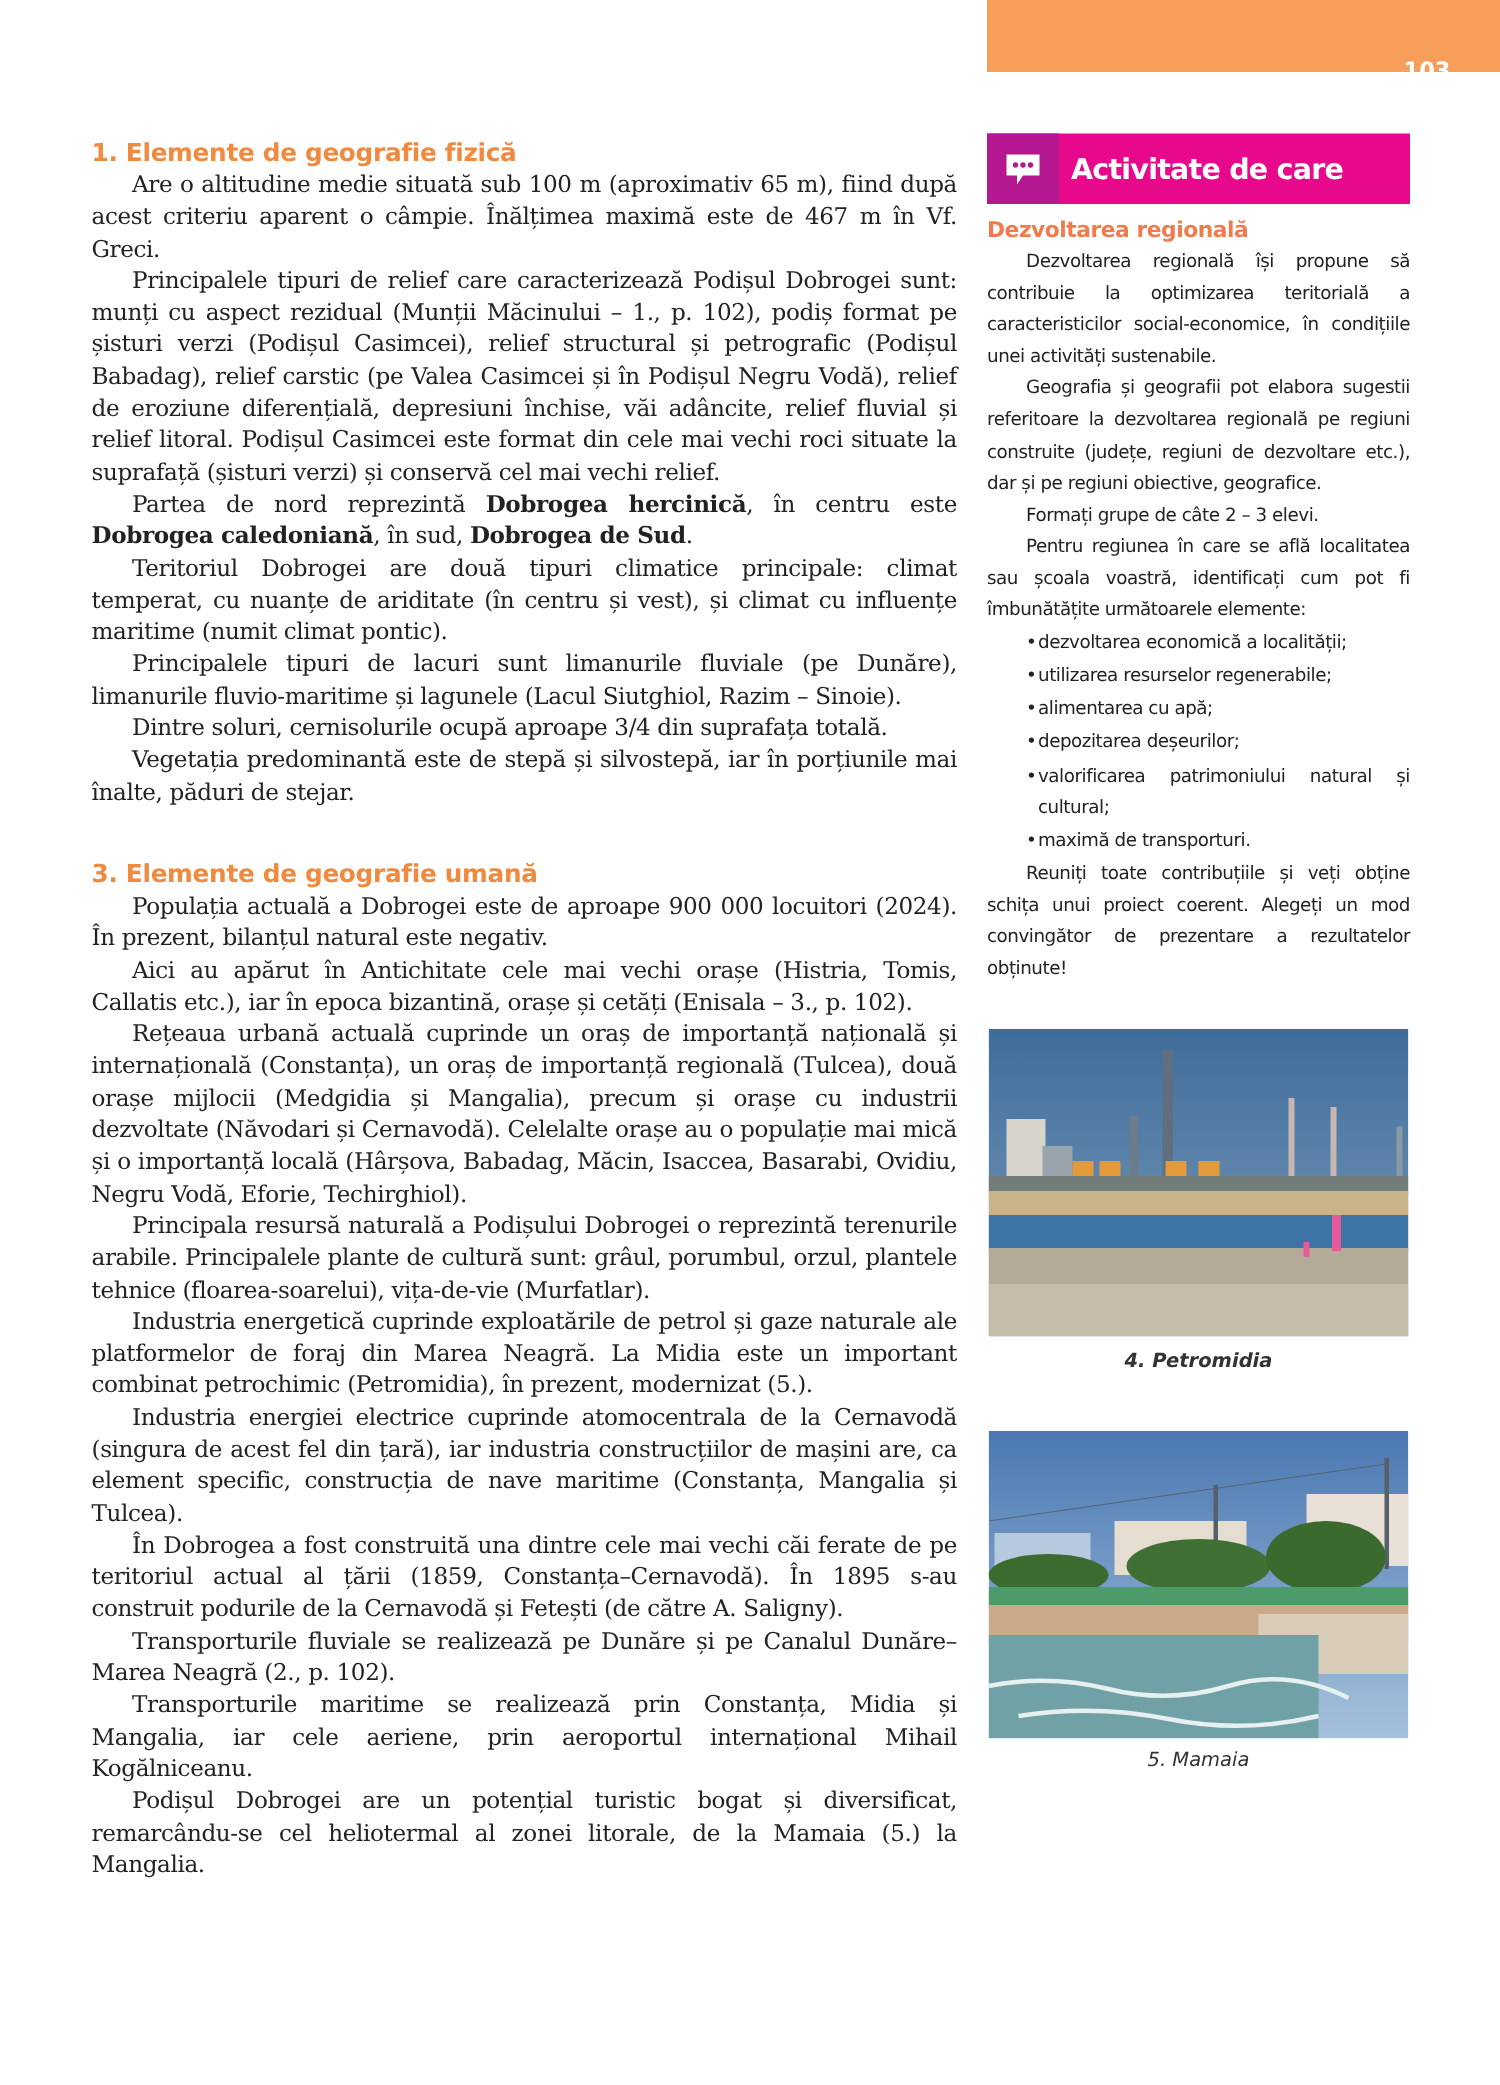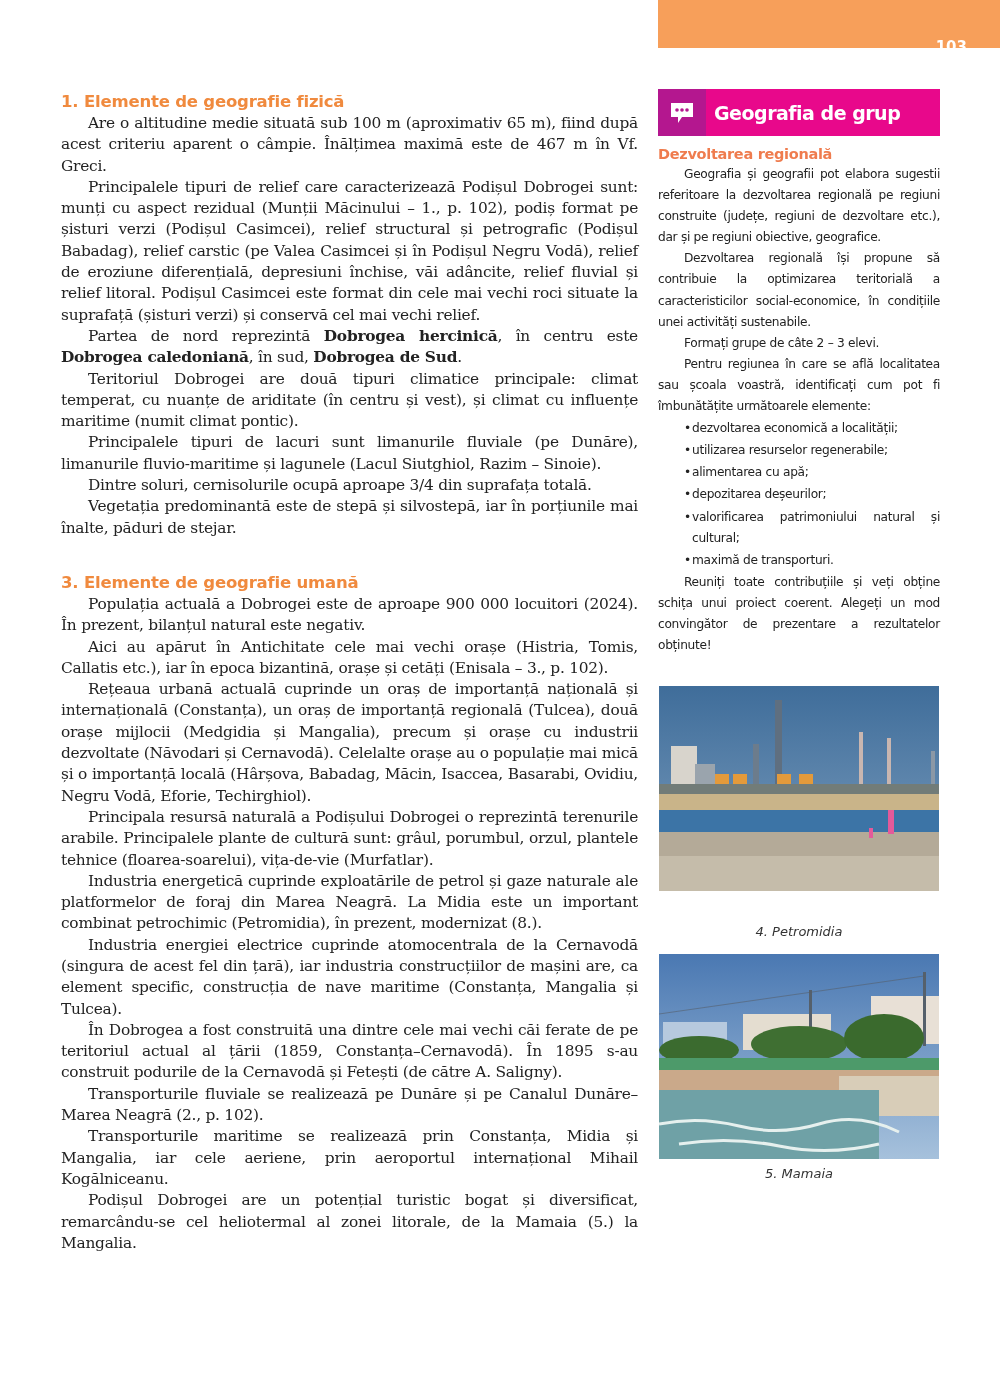--- a/index.html
+++ b/index.html
@@ -71,44 +71,44 @@
   <p class="para">Teritoriul Dobrogei are două tipuri climatice principale: climat temperat, cu nuanțe de ariditate (în centru și vest), și climat cu influențe maritime (numit climat pontic).</p>
   <p class="para">Principalele tipuri de lacuri sunt limanurile fluviale (pe Dunăre), limanurile fluvio-maritime și lagunele (Lacul Siutghiol, Razim – Sinoie).</p>
   <p class="para">Dintre soluri, cernisolurile ocupă aproape 3/4 din suprafața totală.</p>
   <p class="para">Vegetația predominantă este de stepă și silvostepă, iar în porțiunile mai înalte, păduri de stejar.</p>
 
   <h2 class="section-title second">3. Elemente de geografie umană</h2>
   <p class="para">Populația actuală a Dobrogei este de aproape 900 000 locuitori (2024). În prezent, bilanțul natural este negativ.</p>
   <p class="para">Aici au apărut în Antichitate cele mai vechi orașe (Histria, Tomis, Callatis etc.), iar în epoca bizantină, orașe și cetăți (Enisala – 3., p. 102).</p>
   <p class="para">Rețeaua urbană actuală cuprinde un oraș de importanță națională și internațională (Constanța), un oraș de importanță regională (Tulcea), două orașe mijlocii (Medgidia și Mangalia), precum și orașe cu industrii dezvoltate (Năvodari și Cernavodă). Celelalte orașe au o populație mai mică și o importanță locală (Hârșova, Babadag, Măcin, Isaccea, Basarabi, Ovidiu, Negru Vodă, Eforie, Techirghiol).</p>
   <p class="para">Principala resursă naturală a Podișului Dobrogei o reprezintă terenurile arabile. Principalele plante de cultură sunt: grâul, porumbul, orzul, plantele tehnice (floarea-soarelui), vița-de-vie (Murfatlar).</p>
-  <p class="para">Industria energetică cuprinde exploatările de petrol și gaze naturale ale platformelor de foraj din Marea Neagră. La Midia este un important combinat petrochimic (Petromidia), în prezent, modernizat (8.).</p>
+  <p class="para">Industria energetică cuprinde exploatările de petrol și gaze naturale ale platformelor de foraj din Marea Neagră. La Midia este un important combinat petrochimic (Petromidia), în prezent, modernizat (5.).</p>
   <p class="para">Industria energiei electrice cuprinde atomocentrala de la Cernavodă (singura de acest fel din țară), iar industria construcțiilor de mașini are, ca element specific, construcția de nave maritime (Constanța, Mangalia și Tulcea).</p>
   <p class="para">În Dobrogea a fost construită una dintre cele mai vechi căi ferate de pe teritoriul actual al țării (1859, Constanța–Cernavodă). În 1895 s-au construit podurile de la Cernavodă și Fetești (de către A. Saligny).</p>
   <p class="para">Transporturile fluviale se realizează pe Dunăre și pe Canalul Dunăre–Marea Neagră (2., p. 102).</p>
   <p class="para">Transporturile maritime se realizează prin Constanța, Midia și Mangalia, iar cele aeriene, prin aeroportul internațional Mihail Kogălniceanu.</p>
   <p class="para">Podișul Dobrogei are un potențial turistic bogat și diversificat, remarcându-se cel heliotermal al zonei litorale, de la Mamaia (5.) la Mangalia.</p>
 </div>
 
 <div class="side-col">
   <div class="activity-header">
     <div class="activity-icon-box">
       <svg width="26" height="26" viewBox="0 0 26 26">
         <path d="M2 3 H24 V17 H13 L9 23 V17 H2 Z" fill="#ffffff"></path>
         <circle cx="8" cy="10" r="1.8" fill="#b4178f"></circle>
         <circle cx="13" cy="10" r="1.8" fill="#b4178f"></circle>
         <circle cx="18" cy="10" r="1.8" fill="#b4178f"></circle>
       </svg>
     </div>
-    <span class="activity-title">Geografia de grup</span>
+    <span class="activity-title">Activitate de care</span>
   </div>
   <div class="side-text">
     <h3 class="side-subtitle">Dezvoltarea regională</h3>
+    <p class="side-para">Dezvoltarea regională își propune să contribuie la optimizarea teritorială a caracteristicilor social-economice, în condițiile unei activități sustenabile.</p>
     <p class="side-para">Geografia și geografii pot elabora sugestii referitoare la dezvoltarea regională pe regiuni construite (județe, regiuni de dezvoltare etc.), dar și pe regiuni obiective, geografice.</p>
-    <p class="side-para">Dezvoltarea regională își propune să contribuie la optimizarea teritorială a caracteristicilor social-economice, în condițiile unei activități sustenabile.</p>
     <p class="side-para">Formați grupe de câte 2 – 3 elevi.</p>
     <p class="side-para">Pentru regiunea în care se află localitatea sau școala voastră, identificați cum pot fi îmbunătățite următoarele elemente:</p>
     <ul class="side-list">
       <li>dezvoltarea economică a localității;</li>
       <li>utilizarea resurselor regenerabile;</li>
       <li>alimentarea cu apă;</li>
       <li>depozitarea deșeurilor;</li>
       <li>valorificarea patrimoniului natural și cultural;</li>
       <li>maximă de transporturi.</li>
     </ul>
@@ -138,21 +138,21 @@
     <rect x="140" y="88" width="14" height="10" fill="#e39a3b"></rect>
     <rect x="0" y="98" width="280" height="12" fill="#727c78"></rect>
     <rect x="0" y="108" width="280" height="16" fill="#c9b489"></rect>
     <rect x="0" y="124" width="280" height="24" fill="#3c74a6"></rect>
     <rect x="0" y="146" width="280" height="59" fill="#b4aa98"></rect>
     <rect x="0" y="170" width="280" height="35" fill="#c5bcaa"></rect>
     <rect x="229" y="124" width="6" height="24" fill="#e45a9a"></rect>
     <rect x="210" y="142" width="4" height="10" fill="#e45a9a"></rect>
   </svg>
 </div>
-<div class="caption" style="top:924px;">4. Petromidia</div>
+<div class="caption" style="top:900px;font-weight:bold;">4. Petromidia</div>
 
 <div class="photo" style="top:954px;height:205px;">
   <svg width="280" height="205" viewBox="0 0 280 205">
     <defs>
       <linearGradient id="sky2" x1="0" y1="0" x2="0" y2="1">
         <stop offset="0" stop-color="#4a78b2"></stop>
           <stop offset="1" stop-color="#a6c1dc"></stop>
       </linearGradient>
     </defs>
     <rect width="280" height="205" fill="url(#sky2)"></rect>

